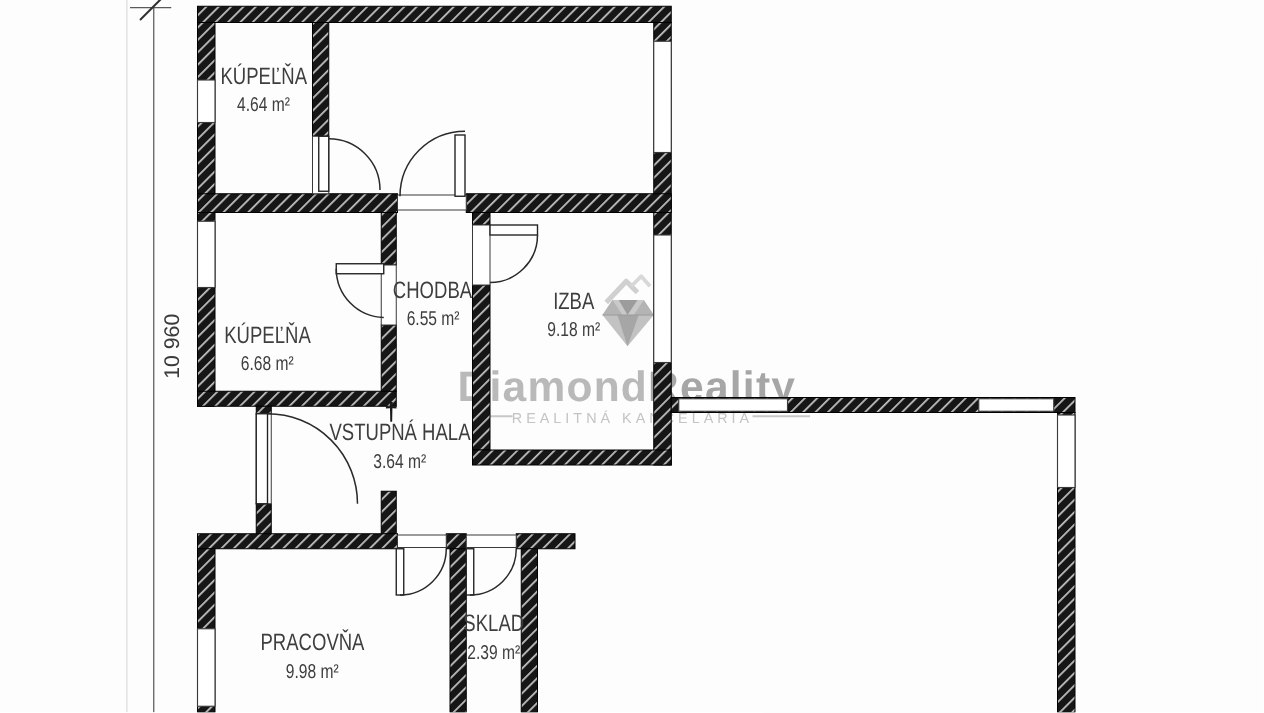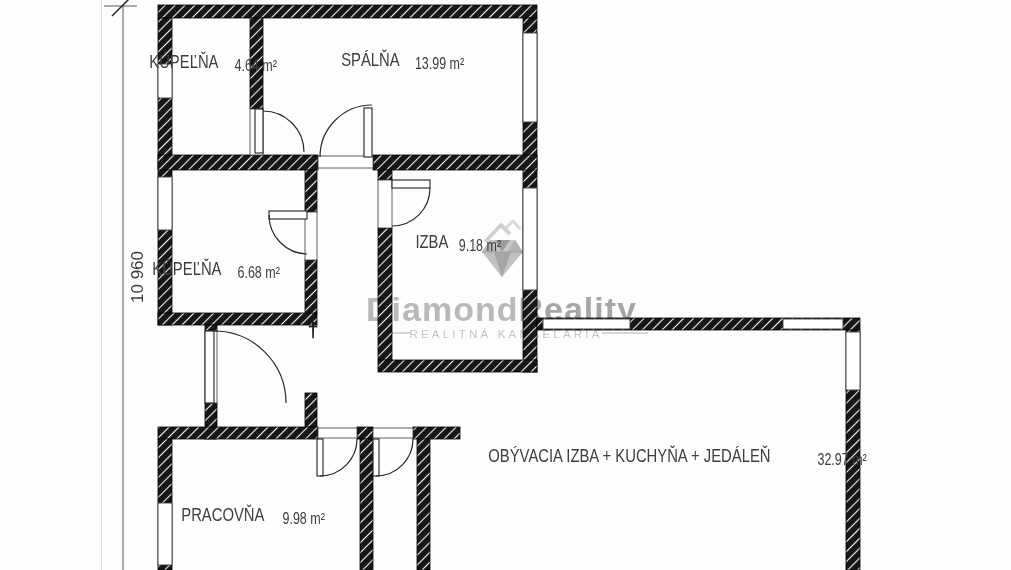--- a/index.html
+++ b/index.html
@@ -2,21 +2,21 @@
 <html><head>
 <meta charset="utf-8">
 <style>
   html,body{margin:0;padding:0;background:#ffffff;}
   .stage{
     position:relative;width:1011px;height:570px;background:#fdfdfd;
     overflow:hidden;font-family:"Liberation Sans",sans-serif;
   }
   .plan-svg{position:absolute;left:0;top:0;}
   .room-label{
-    position:absolute;display:flex;flex-direction:row;
+    position:absolute;display:flex;flex-direction:column;align-items:center;
     transform:translateX(-50%);color:#3e3e3e;pointer-events:none;white-space:nowrap;
   }
   .room-label .rn{
     font-size:19px;line-height:1;letter-spacing:0;transform:scaleX(0.78);
     transform-origin:center;
   }
   .room-label .ra{
     font-size:16px;line-height:1;margin-top:6px;transform:scaleX(0.78);
     transform-origin:center;
   }
@@ -132,36 +132,40 @@
         <path d="M 357 439 A 37 37 0 0 1 320 476"></path>
         <path d="M 413 439 A 37 37 0 0 1 376 476"></path>
       </g>
     </g>
   </svg>
 
   <div class="room-label" style="left:211px;top:52px">
     <span class="rn">KÚPEĽŇA</span>
     <span class="ra">4.64 m²</span>
   </div>
-  <div class="room-label" style="left:402px;top:50px">
-    <span class="rn">SPÁLŇA</span>
-    <span class="ra">13.99 m²</span>
-  </div>
   <div class="room-label" style="left:214px;top:259px">
     <span class="rn">KÚPEĽŇA</span>
     <span class="ra">6.68 m²</span>
+  </div>
+  <div class="room-label" style="left:346px;top:223px">
+    <span class="rn">CHODBA</span>
+    <span class="ra">6.55 m²</span>
   </div>
   <div class="room-label" style="left:459px;top:232px">
     <span class="rn">IZBA</span>
     <span class="ra">9.18 m²</span>
   </div>
+  <div class="room-label" style="left:320px;top:337px">
+    <span class="rn">VSTUPNÁ HALA</span>
+    <span class="ra">3.64 m²</span>
+  </div>
   <div class="room-label" style="left:250px;top:505px">
     <span class="rn">PRACOVŇA</span>
     <span class="ra">9.98 m²</span>
   </div>
-  <div class="room-label" style="left:661px;top:446px">
-    <span class="rn">OBÝVACIA IZBA + KUCHYŇA + JEDÁLEŇ</span>
-    <span class="ra">32.97 m²</span>
+  <div class="room-label" style="left:395px;top:490px">
+    <span class="rn">SKLAD</span>
+    <span class="ra">2.39 m²</span>
   </div>
 
   <div class="cross-marker" style="left:313px;top:320px">†</div>
 
 </div>
 
 </body></html>

